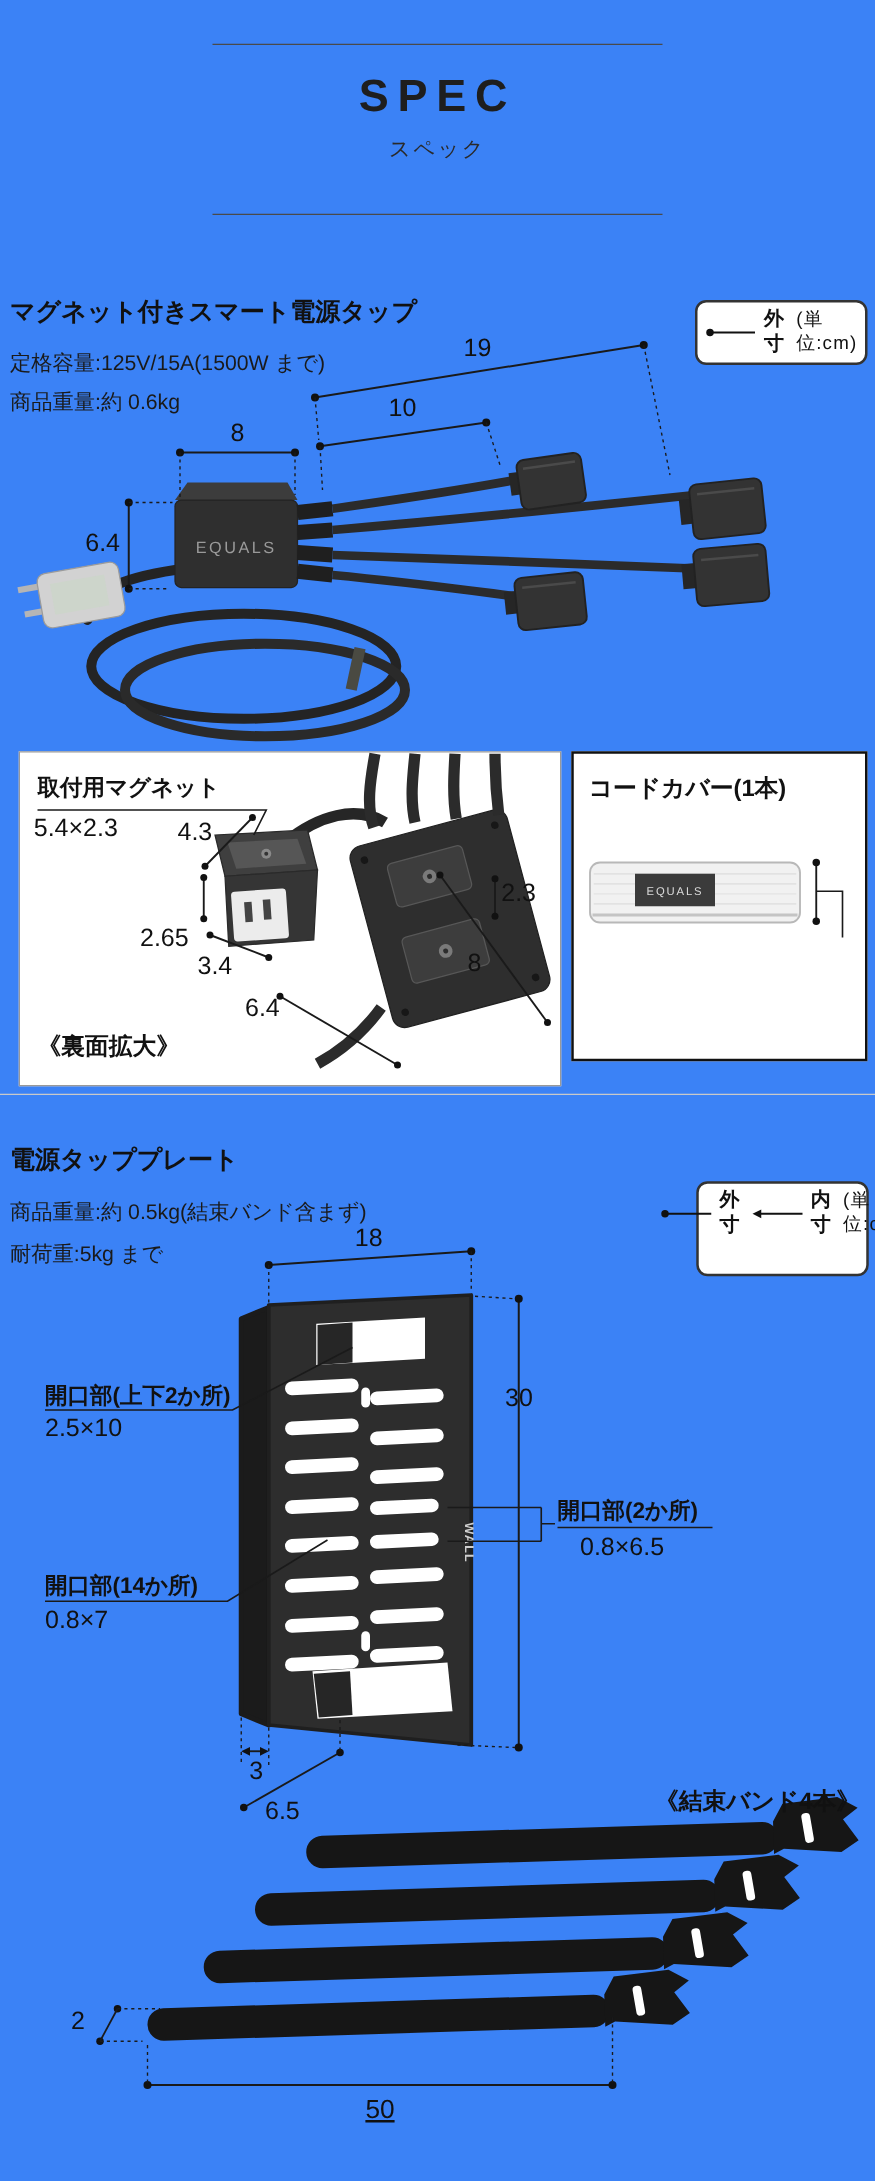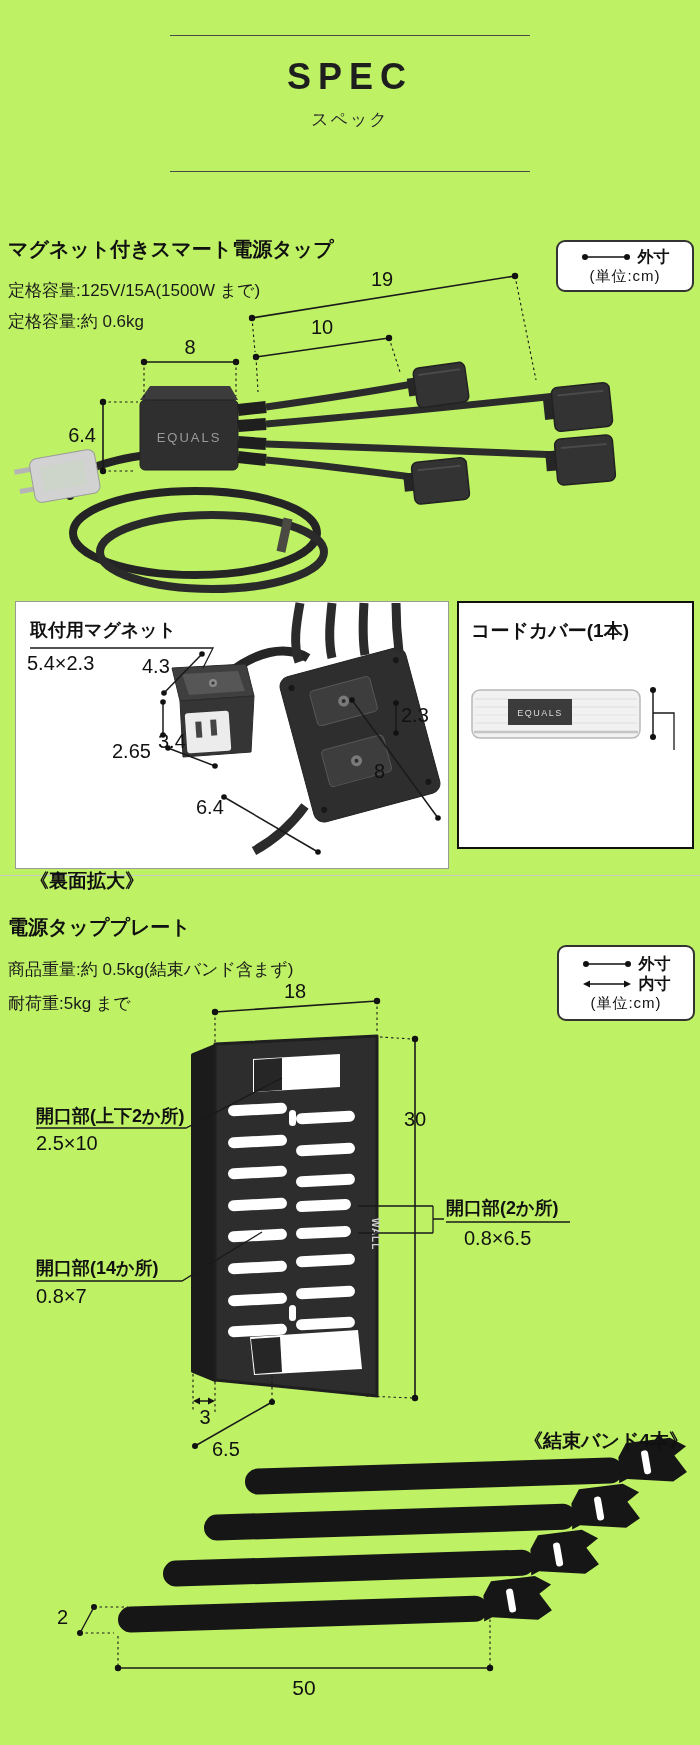--- a/index.html
+++ b/index.html
@@ -1,52 +1,52 @@
 <!DOCTYPE html>
 <html><head>
 <meta charset="utf-8">
 <style>
   html,body{margin:0;padding:0;background:#fff;}
-  .canvas{position:relative;width:700px;height:1745px;background:#bef264;overflow:hidden;
+  .canvas{position:relative;width:700px;height:1745px;background:#3b82f6;overflow:hidden;
           font-family:"Liberation Sans","DejaVu Sans",sans-serif;color:#1a1a1a;}
   .abs{position:absolute;}
   .hline{position:absolute;height:1px;background:#4a4a4a;}
   .spec-title{font-size:36px;font-weight:bold;letter-spacing:7px;color:#1e1e1e;text-align:center;width:100%;}
   .spec-sub{font-size:17px;color:#2a2a2a;text-align:center;width:100%;letter-spacing:2px;}
   .sec-title{font-size:20px;font-weight:bold;color:#111;}
   .spec-line{font-size:17px;color:#1a1a1a;}
   .dim{font-size:20px;color:#111;}
   .jp-label{font-size:18px;font-weight:bold;color:#111;}
   .jp-cap{font-size:19px;font-weight:bold;color:#111;}
   .box{position:absolute;background:#fff;}
   .box-gray{border:1px solid #999;}
   .box-black{border:2px solid #111;}
   .legend{position:absolute;border:2px solid #333;border-radius:9px;background:#fff;
-          display:flex;flex-direction:column;justify-content:center;align-items:center;padding:4px 6px;box-sizing:border-box;}
+          display:flex;flex-direction:row;justify-content:center;align-items:flex-start;padding:4px 6px;box-sizing:border-box;}
   .legend-row{display:flex;align-items:center;gap:7px;line-height:1.25;}
   .legend-txt{font-size:16px;font-weight:bold;color:#111;}
   .legend-unit{font-size:15px;color:#111;letter-spacing:1px;}
   .svg-layer{position:absolute;left:0;top:0;pointer-events:none;}
   .note-box{position:absolute;border:2px solid #111;display:flex;align-items:center;justify-content:center;
             font-size:17px;font-weight:bold;background:#fff;}
   .divider{position:absolute;left:0;width:700px;height:1px;background:#c9c9c9;}
 </style>
 </head>
 <body>
 
 <div class="canvas">
 
   <div class="hline" style="left:170px;top:35px;width:360px;"></div>
   <div class="abs spec-title" style="top:56px;">SPEC</div>
   <div class="abs spec-sub" style="top:108px;">スペック</div>
   <div class="hline" style="left:170px;top:171px;width:360px;"></div>
 
   <div class="abs sec-title" style="left:8px;top:236px;">マグネット付きスマート電源タップ</div>
   <div class="abs spec-line" style="left:8px;top:279px;">定格容量:125V/15A(1500W まで)</div>
-  <div class="abs spec-line" style="left:8px;top:310px;">定格容量:約 0.6kg</div>
+  <div class="abs spec-line" style="left:8px;top:310px;">商品重量:約 0.6kg</div>
 
   <div class="legend" style="left:556px;top:240px;width:138px;height:52px;">
     <div class="legend-row">
       <svg width="50" height="10">
         <circle cx="4" cy="5" r="3" fill="#111"></circle>
           <line x1="4" y1="5" x2="46" y2="5" stroke="#111" stroke-width="1.6"></line>
           <circle cx="46" cy="5" r="3" fill="#111"></circle>
       </svg>
       <span class="legend-txt">外寸</span>
     </div>
@@ -347,37 +347,37 @@
 
   <div class="abs dim" style="left:360px;top:268px;width:44px;text-align:center;">19</div>
   <div class="abs dim" style="left:300px;top:316px;width:44px;text-align:center;">10</div>
   <div class="abs dim" style="left:168px;top:336px;width:44px;text-align:center;">8</div>
   <div class="abs dim" style="left:50px;top:424px;width:46px;text-align:right;">6.4</div>
 
   <div class="abs jp-label" style="left:30px;top:618px;text-align:center;">取付用マグネット</div>
   <div class="abs dim" style="left:27px;top:652px;">5.4×2.3</div>
   <div class="abs dim" style="left:142px;top:655px;">4.3</div>
   <div class="abs dim" style="left:112px;top:740px;">2.65</div>
-  <div class="abs dim" style="left:158px;top:730px;">3.4</div>
+  <div class="abs dim" style="left:158px;top:762px;">3.4</div>
   <div class="abs dim" style="left:401px;top:704px;">2.3</div>
   <div class="abs dim" style="left:374px;top:760px;">8</div>
   <div class="abs dim" style="left:196px;top:796px;">6.4</div>
-  <div class="abs jp-cap" style="left:30px;top:868px;">《裏面拡大》</div>
+  <div class="abs jp-cap" style="left:30px;top:824px;">《裏面拡大》</div>
 
   <div class="abs jp-label" style="left:471px;top:618px;font-size:19px;">コードカバー(1本)</div>
 
   <div class="abs dim" style="left:270px;top:980px;width:50px;text-align:center;">18</div>
   <div class="abs dim" style="left:404px;top:1108px;">30</div>
   <div class="abs dim" style="left:190px;top:1406px;width:30px;text-align:center;">3</div>
   <div class="abs dim" style="left:212px;top:1438px;">6.5</div>
 
   <div class="abs jp-label" style="left:36px;top:1104px;">開口部(上下2か所)</div>
   <div class="abs dim" style="left:36px;top:1132px;">2.5×10</div>
   <div class="abs jp-label" style="left:446px;top:1196px;">開口部(2か所)</div>
   <div class="abs dim" style="left:448px;top:1227px;margin-left:16px;">0.8×6.5</div>
   <div class="abs jp-label" style="left:36px;top:1256px;">開口部(14か所)</div>
   <div class="abs dim" style="left:36px;top:1285px;">0.8×7</div>
 
   <div class="abs jp-cap" style="left:524px;top:1428px;">《結束バンド4本》</div>
   <div class="abs dim" style="left:44px;top:1606px;width:24px;text-align:right;">2</div>
-  <div class="abs dim" style="left:274px;top:1676px;width:60px;text-align:center;font-size:21px;">50</div>
+  <div class="abs dim" style="left:274px;top:1676px;width:60px;text-align:center;font-size:21px;text-decoration:underline;">50</div>
 
 </div>
 
 </body></html>

